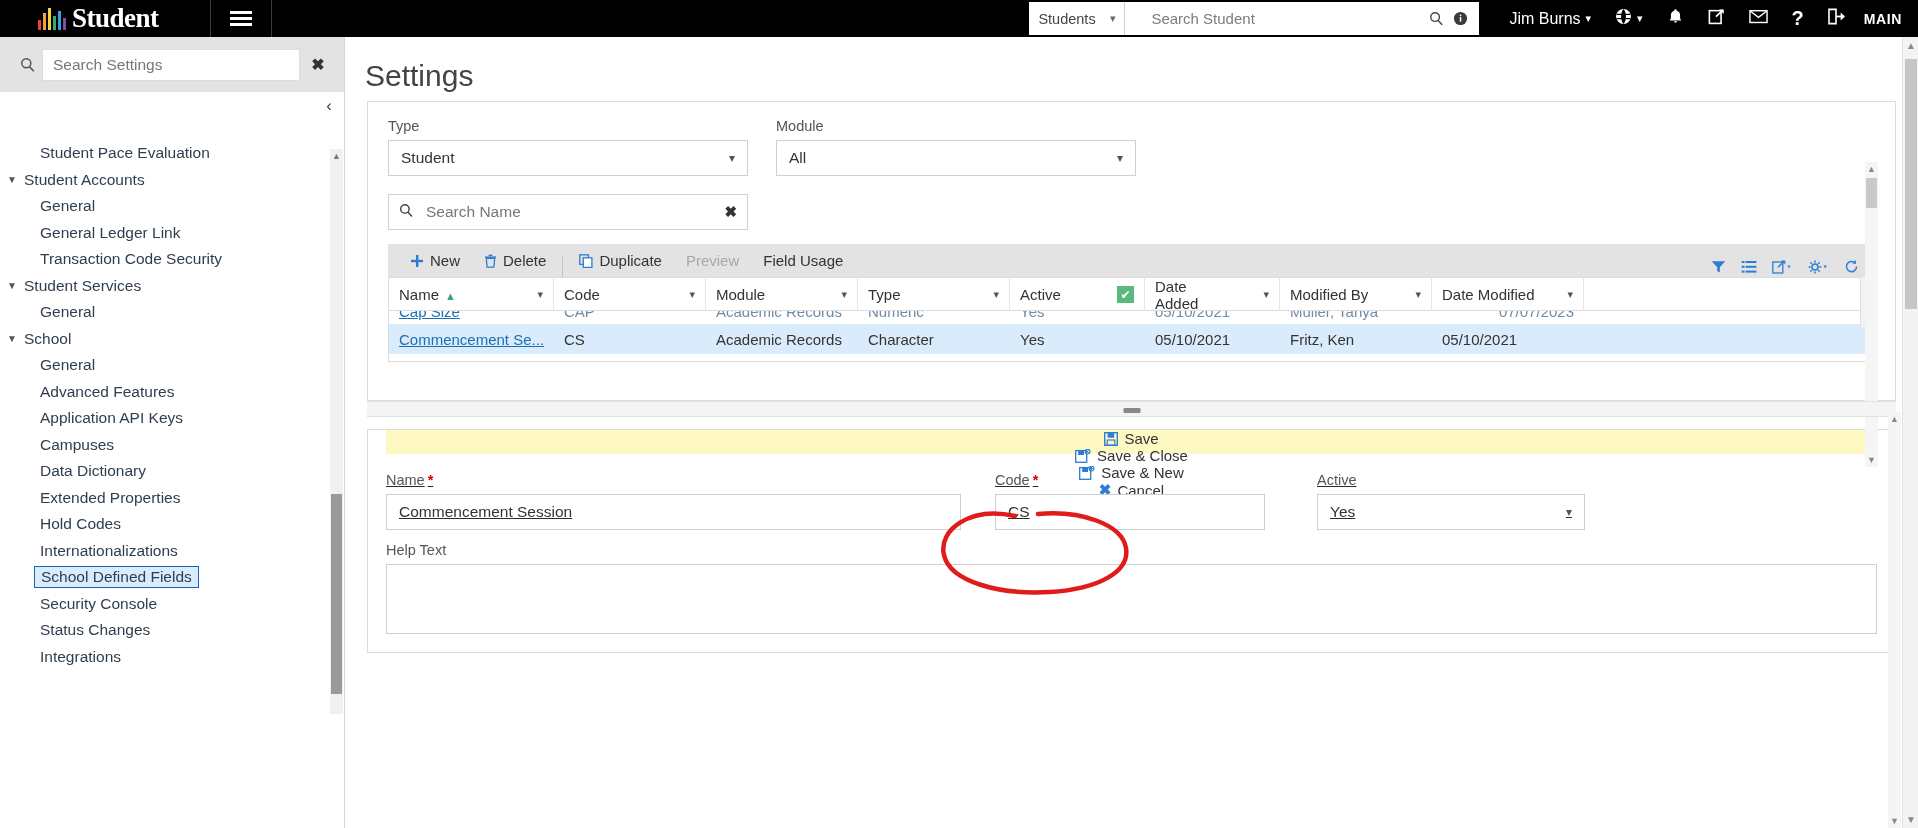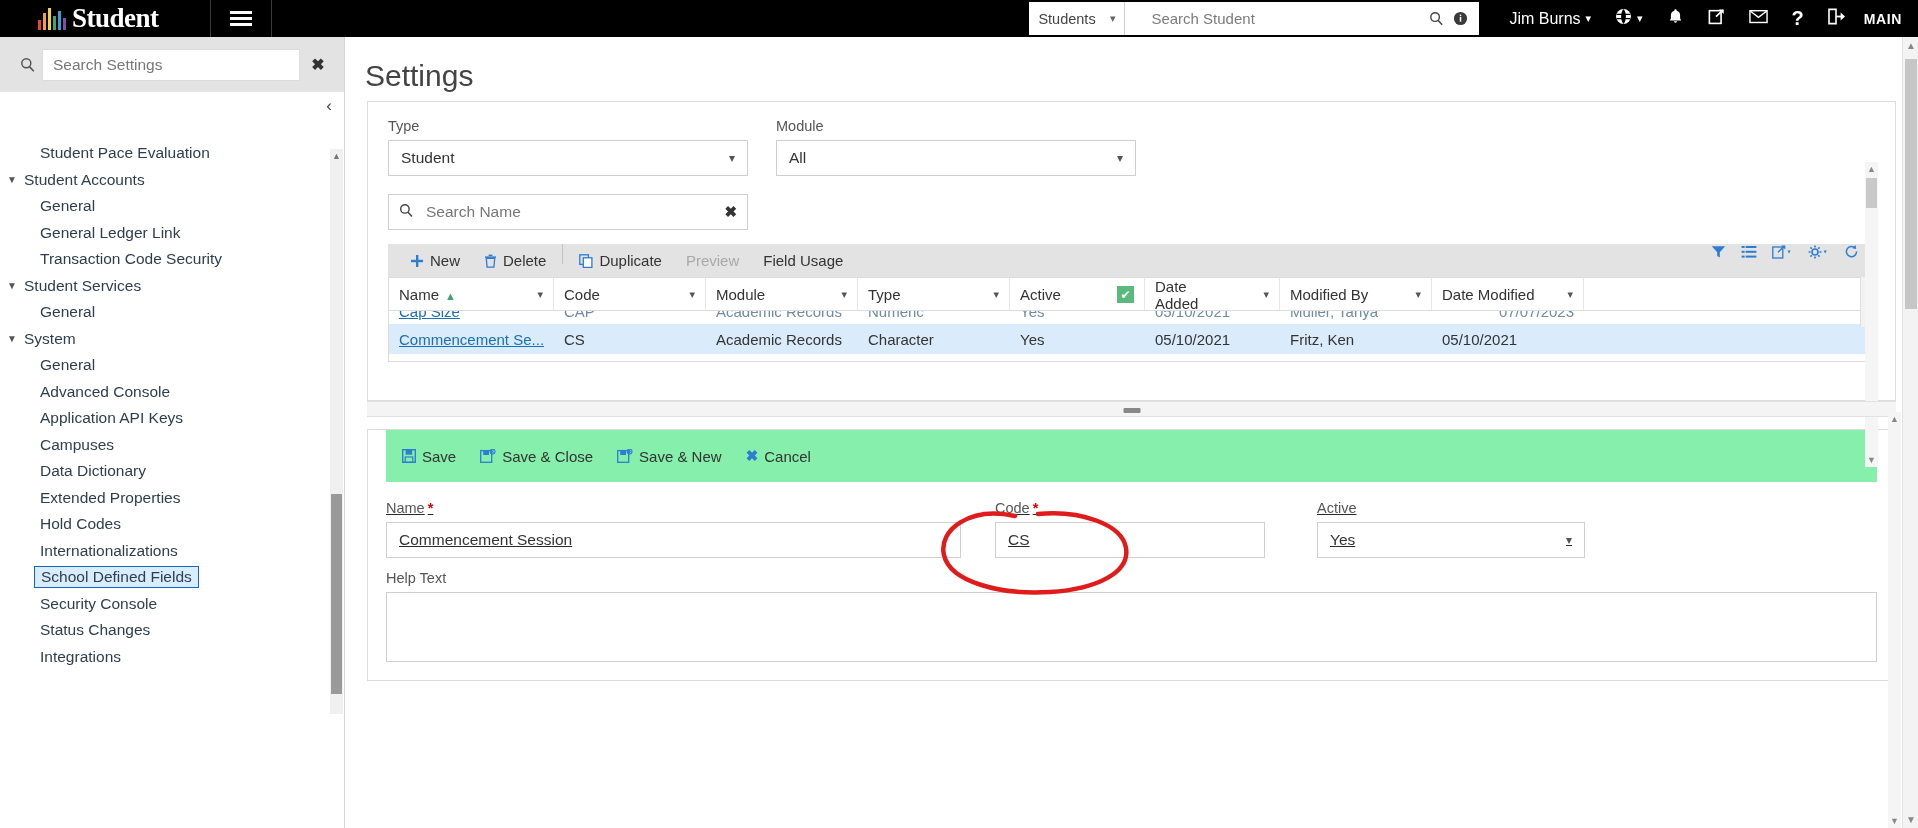--- a/index.html
+++ b/index.html
@@ -78,21 +78,21 @@
   }
   .select .chev { color:#555; font-size:12px; }
   .textinput { height:36px; border:1px solid #cfcfcf; background:#fff; display:flex; align-items:center; padding:0 12px; font-size:15.5px; color:#333; }
 
   .searchname { margin:18px 20px 0 20px; width:360px; height:36px; border:1px solid #cfcfcf; display:flex; align-items:center; padding:0 10px; }
   .searchname .mag { color:#444; font-size:15px; margin-right:10px; }
   .searchname input { border:0; outline:0; flex:1; font-size:15.5px; color:#555; font-family:"Liberation Sans", sans-serif; }
   .searchname input::placeholder { color:#777; }
   .searchname .x { color:#333; font-weight:700; font-size:15px; cursor:pointer; }
 
-  .gridtoolbar { margin:14px 20px 0 20px; height:33px; background:#e3e3e3; display:flex; align-items:flex-start; padding:0 10px; }
+  .gridtoolbar { margin:14px 20px 0 20px; height:33px; background:#e3e3e3; display:flex; align-items:flex-end; padding:0 10px; }
   .tb-btn { display:flex; align-items:center; gap:6px; font-size:15px; color:#333; padding:0 12px; height:33px; cursor:pointer; }
   .tb-btn .gi { color:#2d7dd2; font-size:15px; display:inline-flex; }
   .tb-btn.disabled { color:#a9a9a9; cursor:default; }
   .tb-div { width:1px; height:20px; background:#c4c4c4; margin:0 4px; }
   .tb-right-icons { margin-left:auto; display:flex; align-items:center; gap:15px; padding-right:6px; }
   .tb-right-icons .gi { color:#2d7dd2; font-size:15px; cursor:pointer; }
 
   .grid { margin:0 20px 0 20px; border:1px solid #dcdcdc; border-top:0; position:relative; }
   .grid-head { display:flex; background:#fff; border-top:1px solid #dcdcdc; border-bottom:1px solid #dcdcdc; height:34px; }
   .gh { display:flex; align-items:center; justify-content:space-between; padding:0 10px; font-size:15px; color:#333;
@@ -109,21 +109,21 @@
   .grid-vscroll { position:absolute; right:0; top:0; width:14px; height:50px; background:#f2f2f2; border-left:1px solid #e0e0e0; }
   .grid-vscroll .ar { position:absolute; left:2px; width:10px; text-align:center; color:#666; font-size:9px; }
 
   .splitter { margin:0 22px; height:16px; background:#f4f4f4; border-top:1px solid #e2e2e2; border-bottom:1px solid #e2e2e2; position:relative; }
   .splitter .handle { position:absolute; left:50%; top:6px; transform:translateX(-50%); width:17px; height:5px; background:#888; border-radius:1px; }
 
   .editcard { margin:12px 22px 0 22px; border:1px solid #dcdcdc; background:#fff; }
   .edit-head { display:flex; align-items:center; justify-content:space-between; padding:18px 18px 12px 18px; }
   .edit-title { font-size:22px; color:#333; }
   .edit-collapse { font-size:17px; color:#444; cursor:pointer; }
-  .edit-toolbar { margin:0 18px; height:52px; background:#86efac; display:flex; align-items:center; padding:0 4px; }
+  .edit-toolbar { margin:0 18px; height:24px; background:#fef9c3; display:flex; align-items:center; padding:0 4px;flex-direction:column; }
   .form-grid { display:flex; padding:18px 18px 0 18px; gap:12px;text-decoration:underline; }
 
   .helptext-label { padding:12px 18px 6px 18px; font-size:14.5px; color:#555; }
   .helptext-box { margin:0 18px 18px 18px; height:70px; border:1px solid #cfcfcf; background:#fff; }
 
   
   .main-scroll-outer { position:absolute; right:0; top:0; width:16px; height:791px; background:#f3f3f3; border-left:1px solid #e3e3e3; }
   .main-scroll-outer .ar { position:absolute; left:3px; color:#888; font-size:10px; }
   .main-scroll-outer .thumb { position:absolute; left:2px; width:12px; background:#c6c6c6; }
   .inner-scroll { position:absolute; right:17px; top:60px; width:13px; height:305px; background:#f5f5f5; }
@@ -282,29 +282,29 @@
       <div class="tree-row">
         <span class="caret">▼</span>
         <span class="lbl">Student Services</span>
       </div>
       <div class="tree-row child">
         <span class="caret">▼</span>
         <span class="lbl">General</span>
       </div>
       <div class="tree-row">
         <span class="caret">▼</span>
-        <span class="lbl">System</span>
+        <span class="lbl">School</span>
       </div>
       <div class="tree-row child">
         <span class="caret">▼</span>
         <span class="lbl">General</span>
       </div>
       <div class="tree-row child">
         <span class="caret">▼</span>
-        <span class="lbl">Advanced Console</span>
+        <span class="lbl">Advanced Features</span>
       </div>
       <div class="tree-row child">
         <span class="caret">▼</span>
         <span class="lbl">Application API Keys</span>
       </div>
       <div class="tree-row child">
         <span class="caret">▼</span>
         <span class="lbl">Campuses</span>
       </div>
       <div class="tree-row child">

